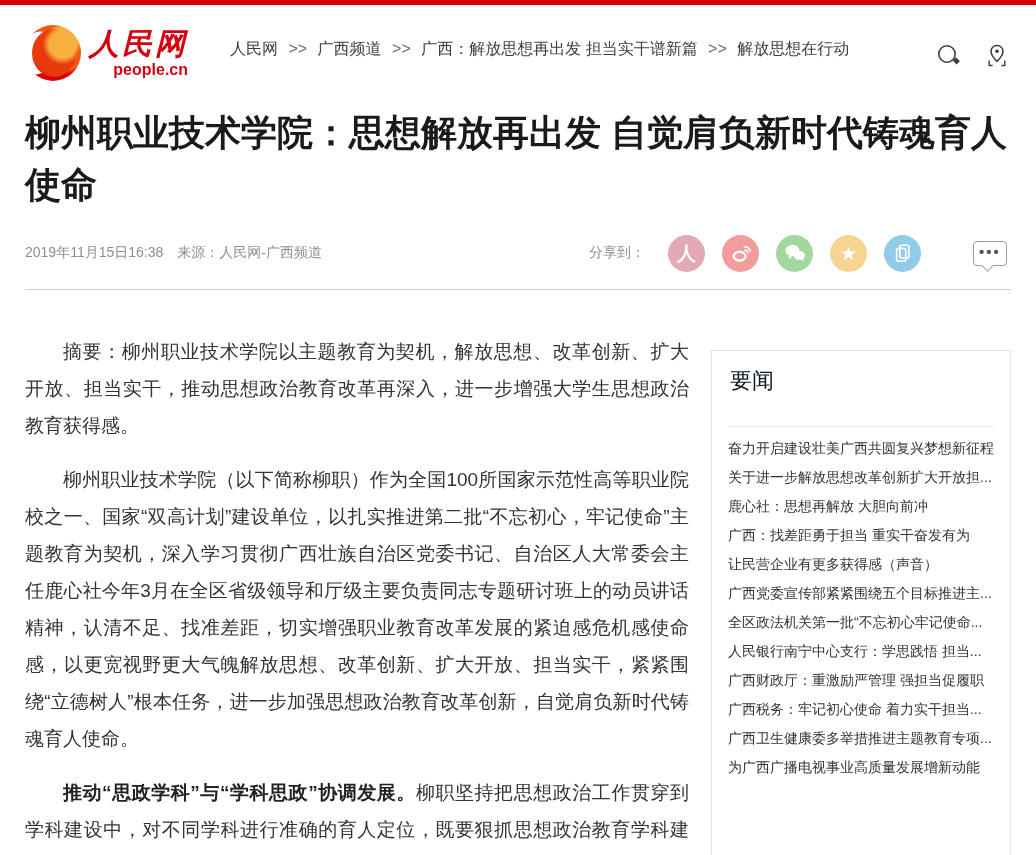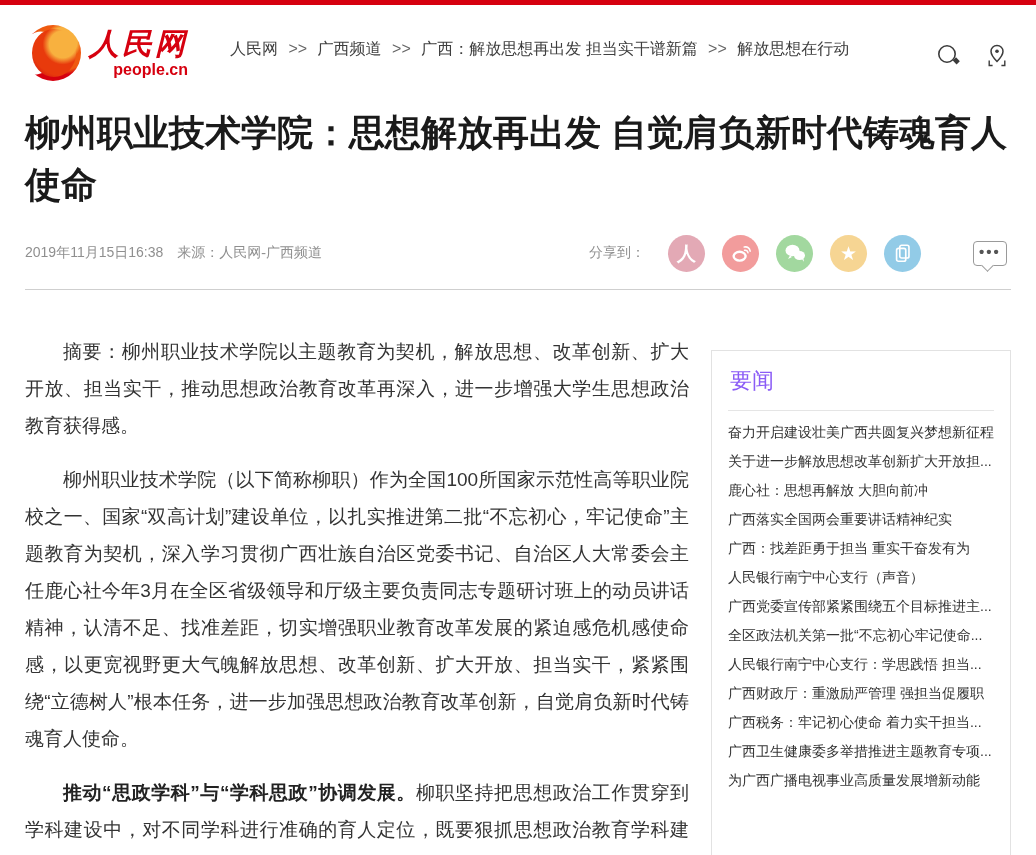--- a/index.html
+++ b/index.html
@@ -49,21 +49,21 @@
   .divider { border-top: 1px solid #cfcfcf; margin: 16px 25px 0 25px; }
 
   
   .content { display: flex; padding: 0 25px; align-items: flex-start; }
   .article { width: 681px; padding-top: 43px; }
   .article p { font-size: 19px; line-height: 37px; color: #333; text-align: justify; text-indent: 2em; margin-bottom: 17px; }
   .article p b { color: #222; }
 
   .sidebar { margin-left: 22px; width: 300px; margin-top: 60px; border: 1px solid #e2e2e2;
     padding: 13px 16px 20px 16px; min-height: 560px; }
-  .sidebar-title { font-size: 22px; color: #8b5cf6; padding: 2px 2px 14px 2px; border-bottom: 1px solid #e5e5e5; }
+  .sidebar-title { font-size: 22px; color: #0f172a; padding: 2px 2px 30px 2px; border-bottom: 1px solid #e5e5e5; }
   .news-list { list-style: none; margin-top: 7px; }
   .news-list li { font-size: 14px; color: #333; line-height: 29px; white-space: nowrap; overflow: hidden; cursor: pointer; }
 </style>
 </head>
 <body>
 
 <div class="topbar" style="background: rgb(214, 0, 15);"></div>
 
 <div class="header">
   <a class="logo">
@@ -156,23 +156,22 @@
     <p>柳州职业技术学院（以下简称柳职）作为全国100所国家示范性高等职业院校之一、国家“双高计划”建设单位，以扎实推进第二批“不忘初心，牢记使命”主题教育为契机，深入学习贯彻广西壮族自治区党委书记、自治区人大常委会主任鹿心社今年3月在全区省级领导和厅级主要负责同志专题研讨班上的动员讲话精神，认清不足、找准差距，切实增强职业教育改革发展的紧迫感危机感使命感，以更宽视野更大气魄解放思想、改革创新、扩大开放、担当实干，紧紧围绕“立德树人”根本任务，进一步加强思想政治教育改革创新，自觉肩负新时代铸魂育人使命。</p>
     <p><b>推动“思政学科”与“学科思政”协调发展。</b><span>柳职坚持把思想政治工作贯穿到学科建设中，对不同学科进行准确的育人定位，既要狠抓思想政治教育学科建设，也要发挥好经济、自然、社会等其他学科的思想政治教育作用，以此构建基于思想政治工作视角的学科体系。</span></p>
   </div>
 
   <div class="sidebar">
     <div class="sidebar-title">要闻</div>
     <ul class="news-list">
       <li>奋力开启建设壮美广西共圆复兴梦想新征程</li>
       <li>关于进一步解放思想改革创新扩大开放担...</li>
       <li>鹿心社：思想再解放 大胆向前冲</li>
-      <li>广西落实全国两会重要讲话精神纪实</li>
       <li>广西：找差距勇于担当 重实干奋发有为</li>
-      <li>人民银行南宁中心支行（声音）</li>
+      <li>让民营企业有更多获得感（声音）</li>
       <li>广西党委宣传部紧紧围绕五个目标推进主...</li>
       <li>全区政法机关第一批“不忘初心牢记使命...</li>
       <li>人民银行南宁中心支行：学思践悟 担当...</li>
       <li>广西财政厅：重激励严管理 强担当促履职</li>
       <li>广西税务：牢记初心使命 着力实干担当...</li>
       <li>广西卫生健康委多举措推进主题教育专项...</li>
       <li>为广西广播电视事业高质量发展增新动能</li>
     </ul>
   </div>
 </div>

